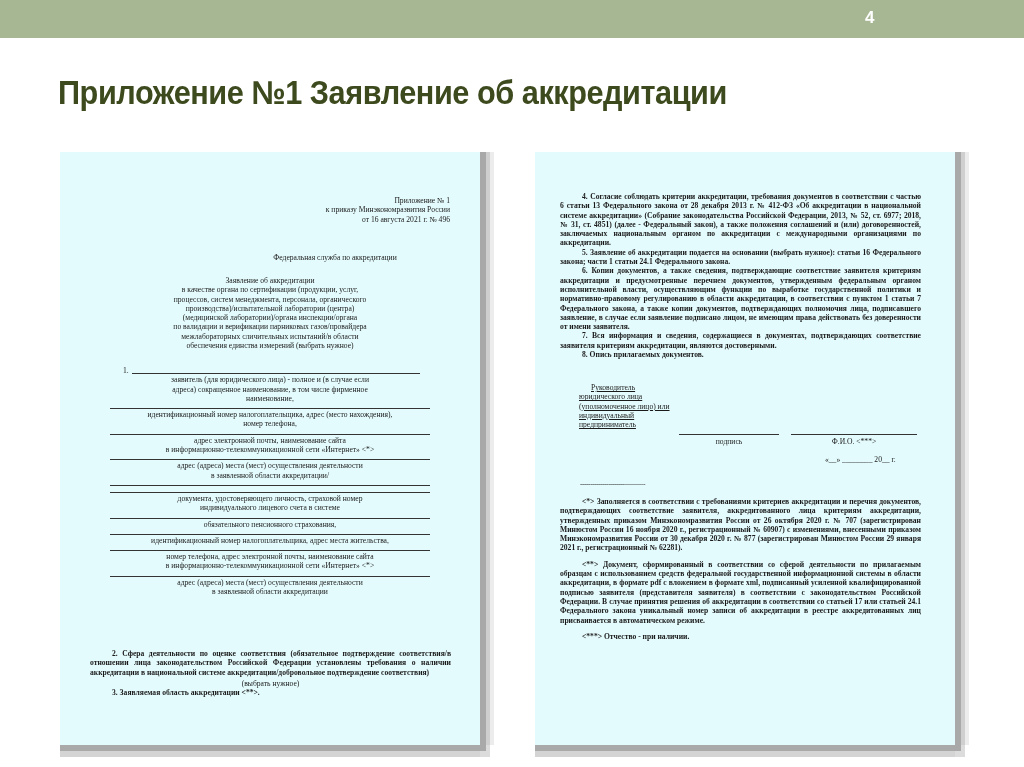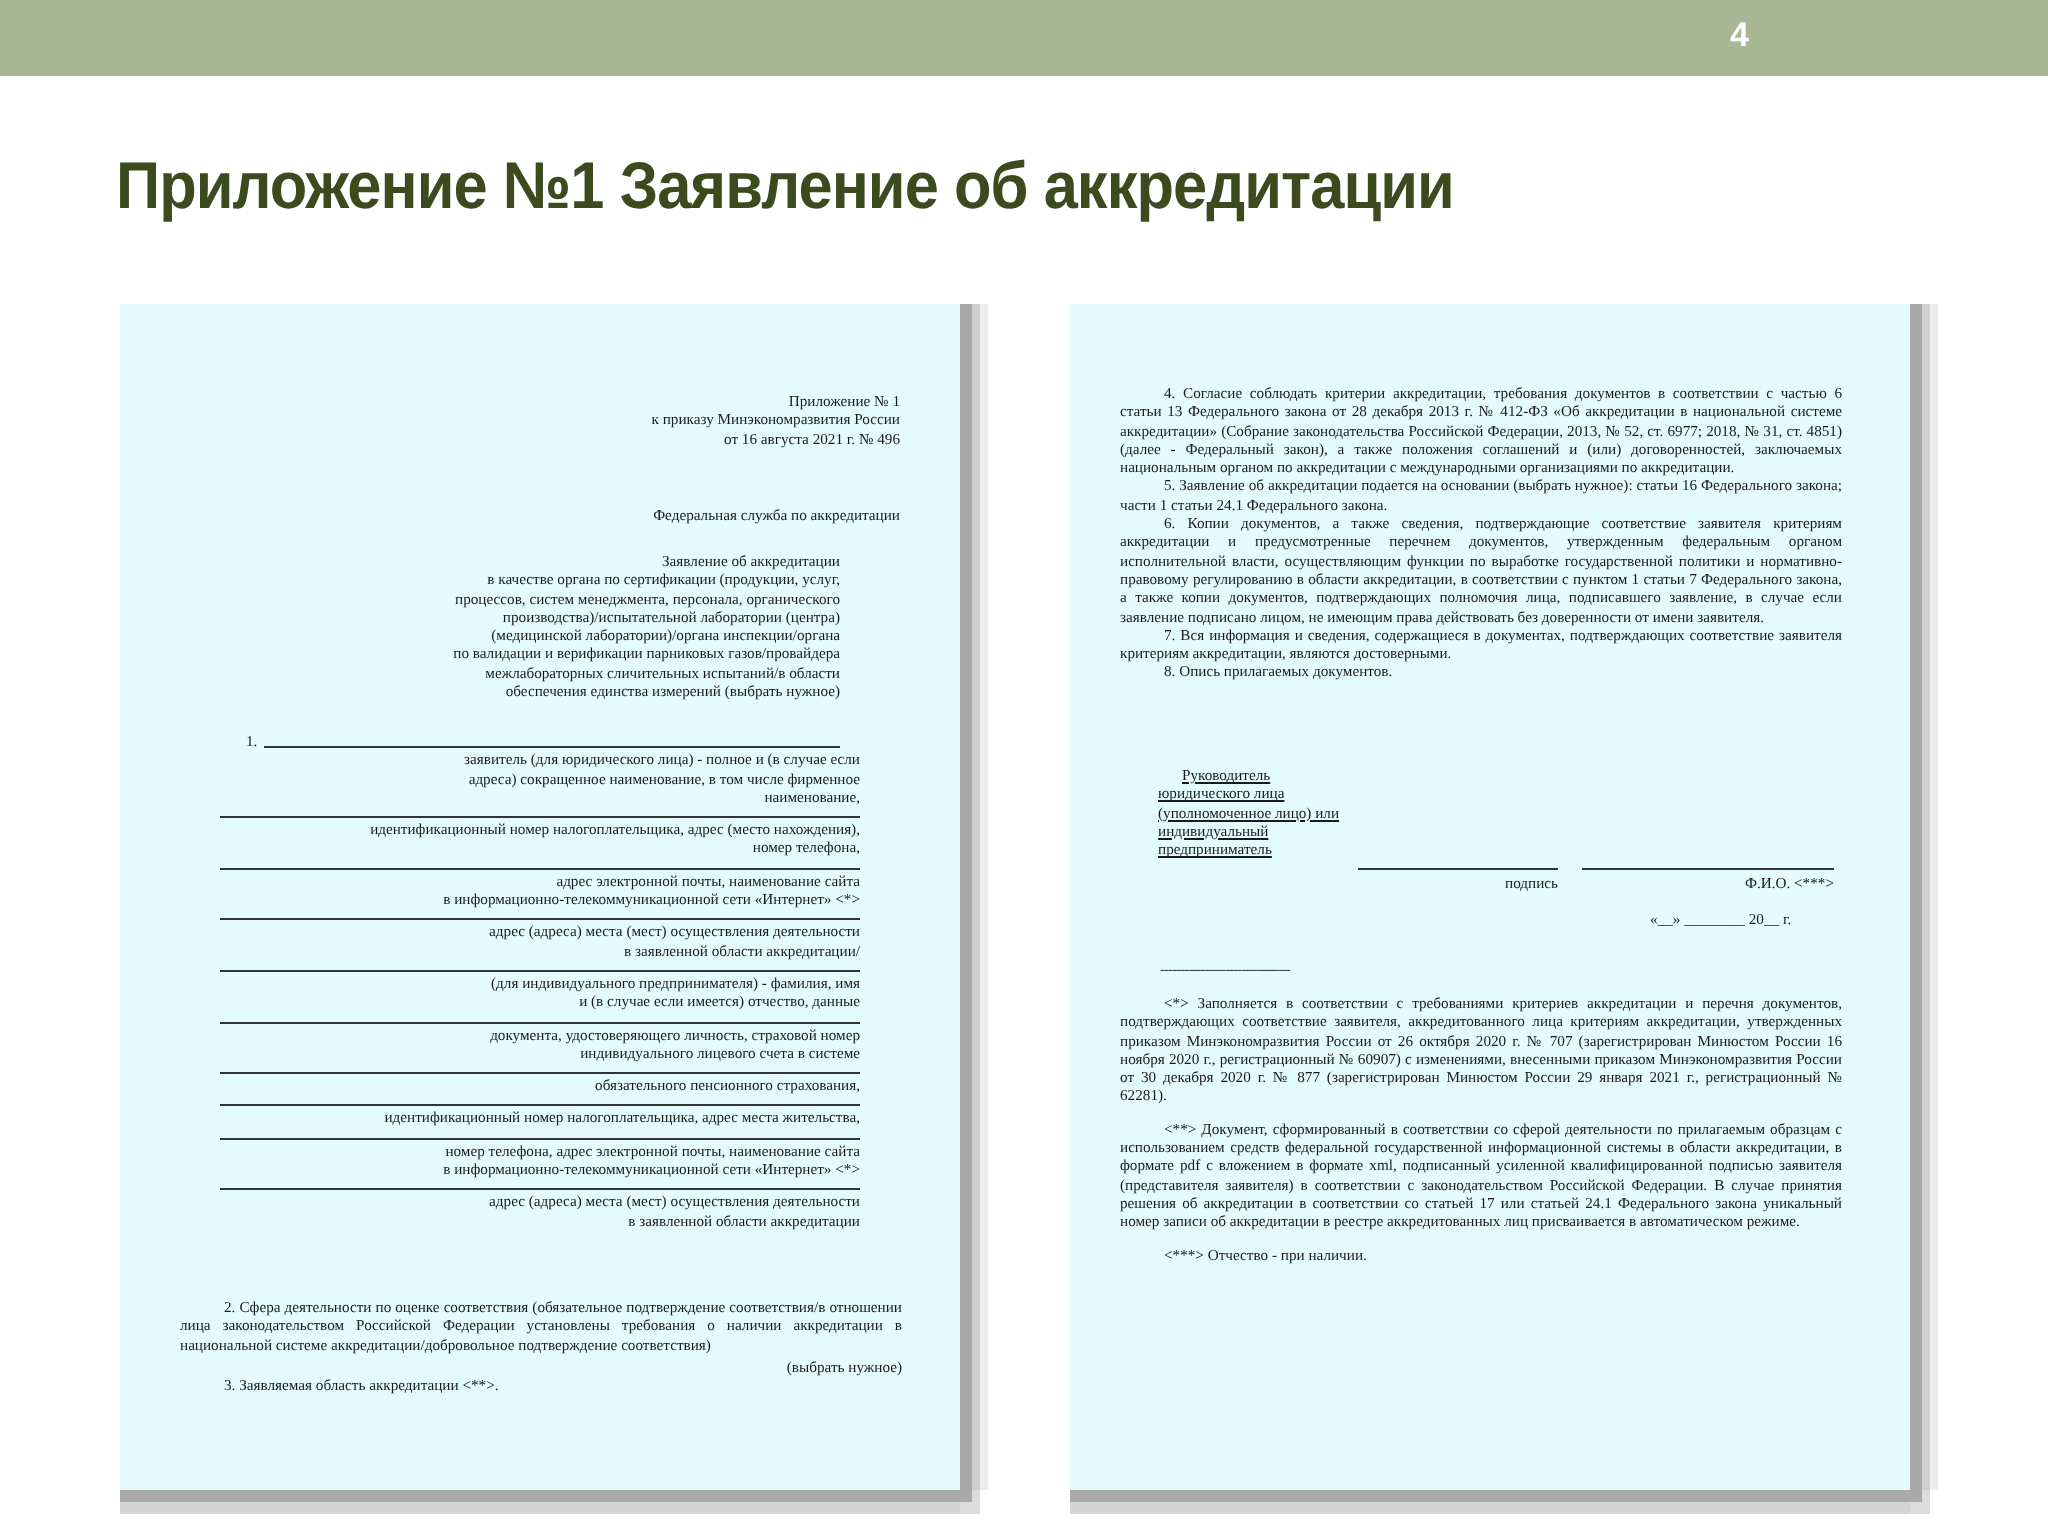--- a/index.html
+++ b/index.html
@@ -7,23 +7,23 @@
   body { position:relative; font-family:"Liberation Serif", serif; color:#111; }
   .topbar { position:absolute; left:0; top:0; width:1024px; height:38px; background:#a7b794; }
   .slide-num { position:absolute; left:865px; top:8px; font-family:"Liberation Sans", sans-serif; font-weight:bold; font-size:17px; color:#ffffff; }
   .title { position:absolute; left:58px; top:74px; font-family:"Liberation Sans", sans-serif; font-weight:bold; font-size:33px; color:#3d4a1e; letter-spacing:-0.5px; transform:scaleX(0.93); transform-origin:left top; white-space:nowrap; }
   .page { position:absolute; top:152px; width:420px; height:593px; background:#e4fbfd;
           box-shadow: 6px 0 0 #a9a9a9, 10px 0 0 #cfcfcf, 14px 0 0 #ececec, 0 6px 0 #a9a9a9, 6px 6px 0 #a9a9a9, 0 12px 0 #d4d4d4, 10px 12px 0 #dcdcdc; }
   .page.left { left:60px; }
   .page.right { left:535px; }
   .doc { position:absolute; font-size:7.6px; line-height:9.3px; color:#1a1a1a; }
   .r { text-align:right; }
-  .c { text-align:right; }
+  .c { text-align:center; }
   .j { text-align:justify; }
-  .ind { text-indent:22px; }
+  .ind { text-indent:22px;font-weight:bold; }
   .rule { border-top:1px solid #333; margin:0 0 1px 0; }
   .sm { height:5px; }
   .sig-line { border-top:1px solid #333; }
   .dashes { letter-spacing:-0.5px; color:#444; }
 </style>
 </head>
 <body>
 
 <div class="topbar">
   <span class="slide-num">4</span>
@@ -73,24 +73,20 @@
         <div>в информационно-телекоммуникационной сети «Интернет» &lt;*&gt;</div>
     </div>
     <div class="sm"></div>
       <div class="rule"></div>
     <div class="c">
       <div>адрес (адреса) места (мест) осуществления деятельности</div>
         <div>в заявленной области аккредитации/</div>
     </div>
     <div class="sm"></div>
       <div class="rule"></div>
-    <div class="c">
-      <div>(для индивидуального предпринимателя) - фамилия, имя</div>
-        <div>и (в случае если имеется) отчество, данные</div>
-    </div>
     <div class="sm"></div>
       <div class="rule"></div>
     <div class="c">
       <div>документа, удостоверяющего личность, страховой номер</div>
         <div>индивидуального лицевого счета в системе</div>
     </div>
     <div class="sm"></div>
       <div class="rule"></div>
     <div class="c">
       <div>обязательного пенсионного страхования,</div>

